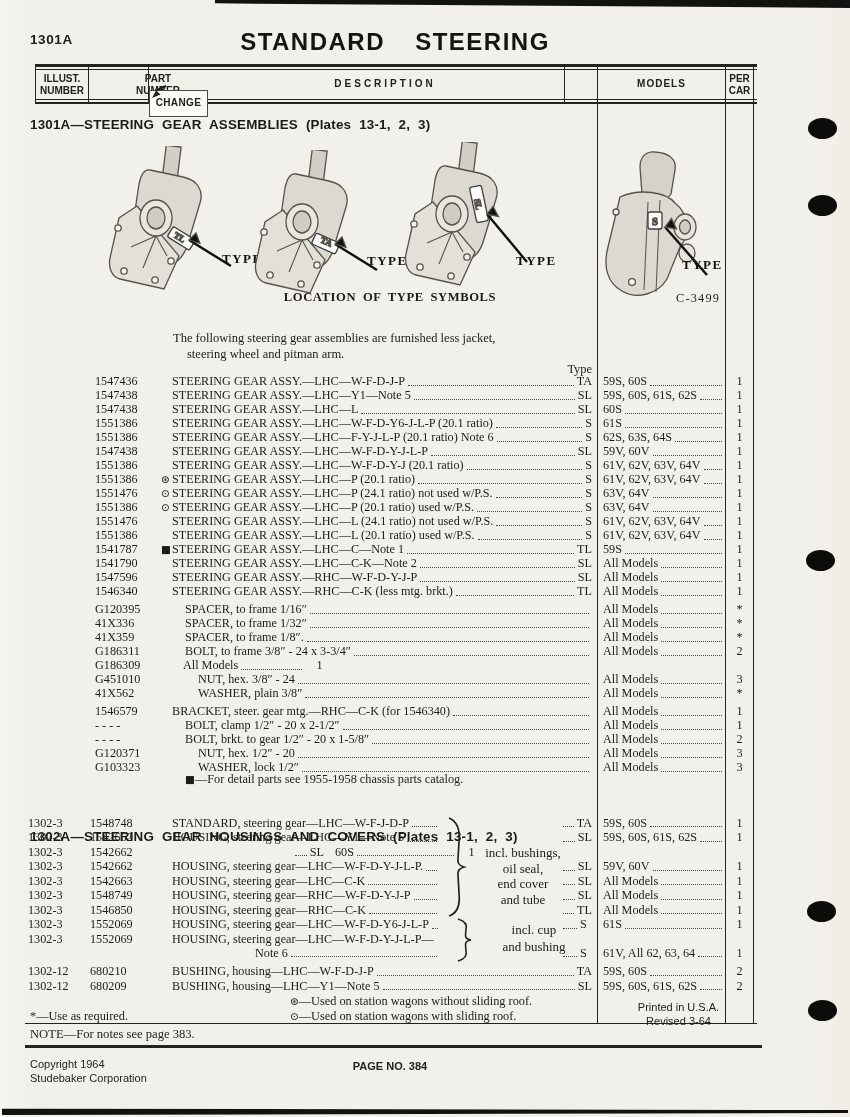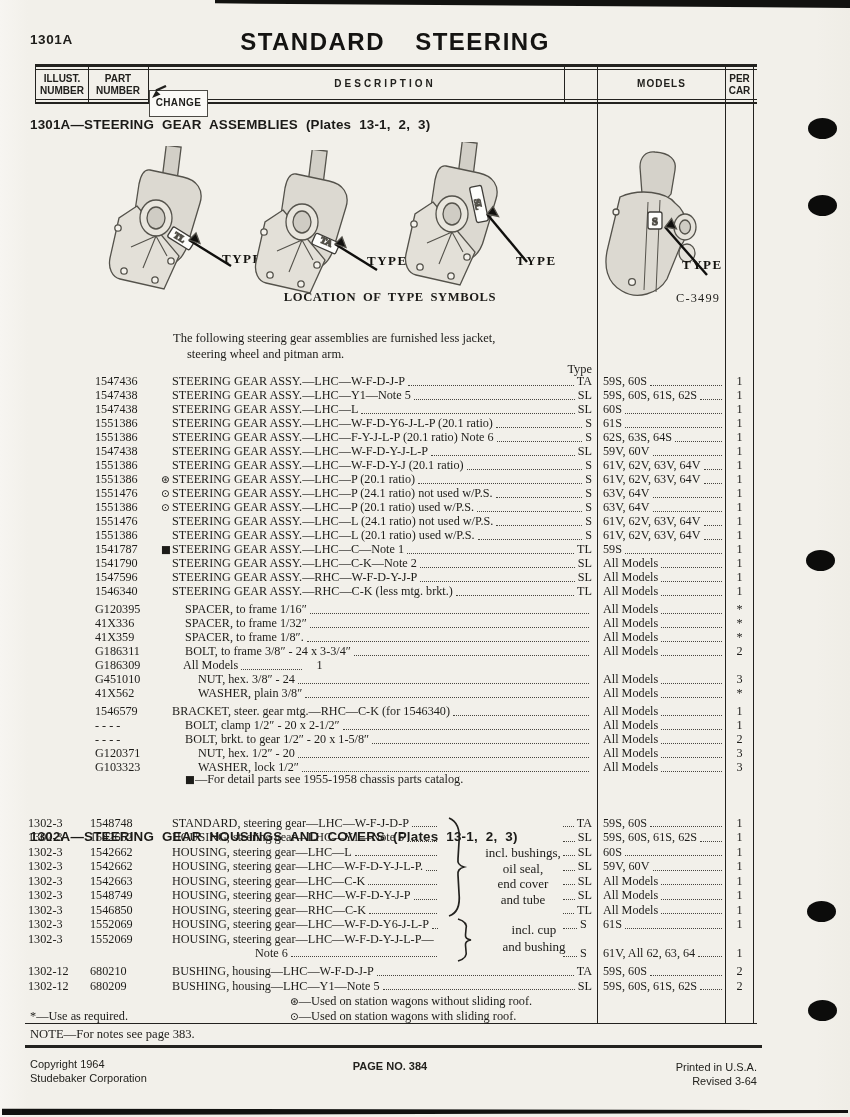--- a/index.html
+++ b/index.html
@@ -71,21 +71,21 @@
   <div class="rule" style="left:564px;top:64px;width:1px;height:39px;"></div>
 
   <div class="rule" style="left:597px;top:64px;width:1px;height:959px;"></div>
   <div class="rule" style="left:725px;top:64px;width:1px;height:959px;"></div>
   <div class="rule" style="left:753px;top:64px;width:1px;height:959px;"></div>
 
   <div class="hcell" style="left:36px;top:73px;width:52px;">
     <div>ILLUST.</div>
       <div>NUMBER</div>
   </div>
-  <div class="hcell" style="left:88px;top:73px;width:60px;">
+  <div class="hcell" style="left:88px;top:73px;width:60px;padding-left:40px;">
     <div>PART</div>
       <div>NUMBER</div>
   </div>
   <div class="changebox" style="left:149px;top:58px;width:57px;height:25px;margin-top:32px;">
     <div class="hcell" style="position:static;line-height:24px;letter-spacing:.4px;">CHANGE</div>
   </div>
   <span class="abs" style="left:151px;top:85px;">
     <svg width="17" height="14" viewBox="0 0 17 14">
       <path d="M1,13 L5,5.5 L9.5,9.5 Z" fill="#22211e"></path>
       <line x1="5" y1="5.5" x2="15" y2="1" stroke="#22211e" stroke-width="2.4"></line>
@@ -605,24 +605,20 @@
         </span>
         <span class="cm">
           <span class="dtext">59S, 60S, 61S, 62S</span>
           <span class="ld"></span>
         </span>
         <span class="cq">1</span>
       </div>
       <div class="prow">
         <span class="ci">1302-3</span>
         <span class="cp">1542662</span>
-        <span class="cd narrow">
-          <span class="dtext">HOUSING, steering gear—LHC—L</span>
-          <span class="ld"></span>
-        </span>
         <span class="gsp"></span>
         <span class="tslot">
           <span class="ld" style="max-width:14px;"></span>
           <span>SL</span>
         </span>
         <span class="cm">
           <span class="dtext">60S</span>
           <span class="ld"></span>
         </span>
         <span class="cq">1</span>
@@ -802,18 +798,18 @@
 
   <div class="rule" style="left:25px;top:1023px;width:732px;height:1.2px;"></div>
   <div class="fnote" style="left:30px;top:1027px;font-size:12.6px;">NOTE—For notes see page 383.</div>
   <div class="rule" style="left:25px;top:1045px;width:737px;height:2.8px;"></div>
 
   <div class="abs footer" style="left:30px;top:1057px;">
     <div>Copyright 1964</div>
     <div>Studebaker Corporation</div>
   </div>
   <div class="abs footer" style="left:0;top:1059px;width:780px;text-align:center;font-weight:bold;">PAGE NO. 384</div>
-  <div class="abs footer" style="left:600px;top:1060px;width:157px;text-align:right;">
+  <div class="abs footer" style="left:600px;top:1000px;width:157px;text-align:center;">
     <div>Printed in U.S.A.</div>
     <div>Revised 3-64</div>
   </div>
 
 </div>
 
 </body></html>

